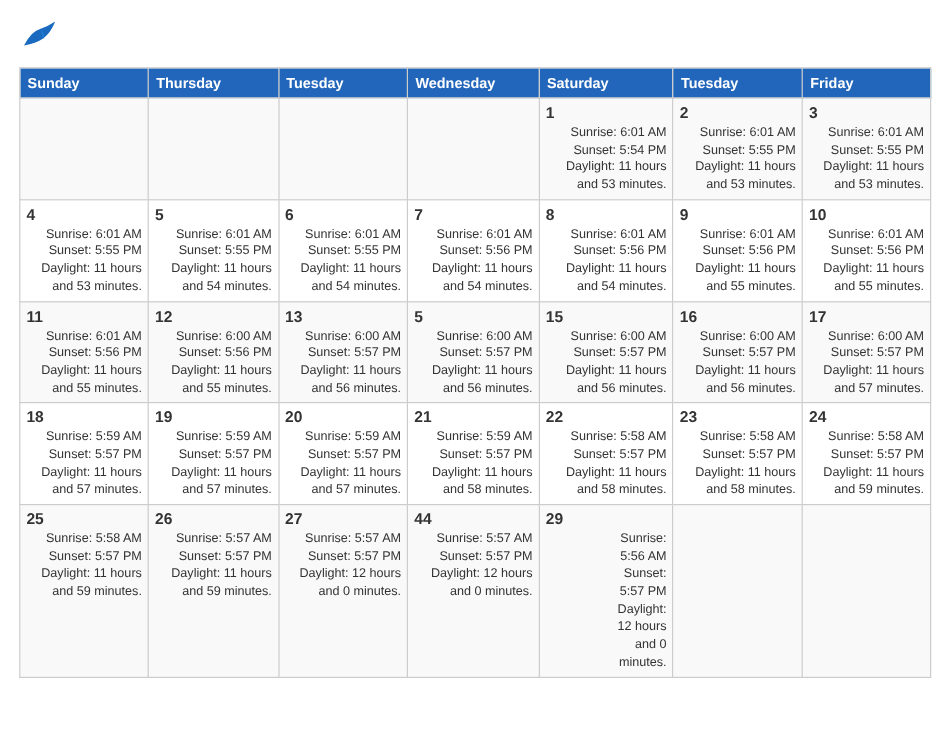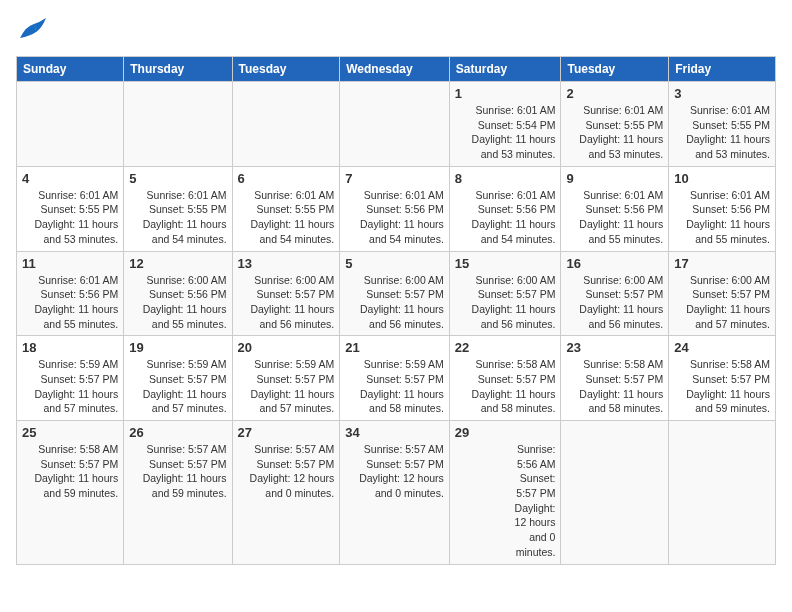--- a/index.html
+++ b/index.html
@@ -293,21 +293,21 @@
 Sunset: 5:57 PM
 Daylight: 11 hours and 59 minutes.</div>
         </td>
         <td>
           <span class="day-num">27</span>
           <div class="day-info" style="white-space: pre-line;">Sunrise: 5:57 AM
 Sunset: 5:57 PM
 Daylight: 12 hours and 0 minutes.</div>
         </td>
         <td>
-          <span class="day-num">34</span>
+          <span class="day-num">44</span>
           <div class="day-info" style="white-space: pre-line;">Sunrise: 5:57 AM
 Sunset: 5:57 PM
 Daylight: 12 hours and 0 minutes.</div>
         </td>
         <td>
           <span class="day-num">29</span>
           <div class="day-info" style="white-space: pre-line; margin-left: 48px;">Sunrise: 5:56 AM
 Sunset: 5:57 PM
 Daylight: 12 hours and 0 minutes.</div>
         </td>

